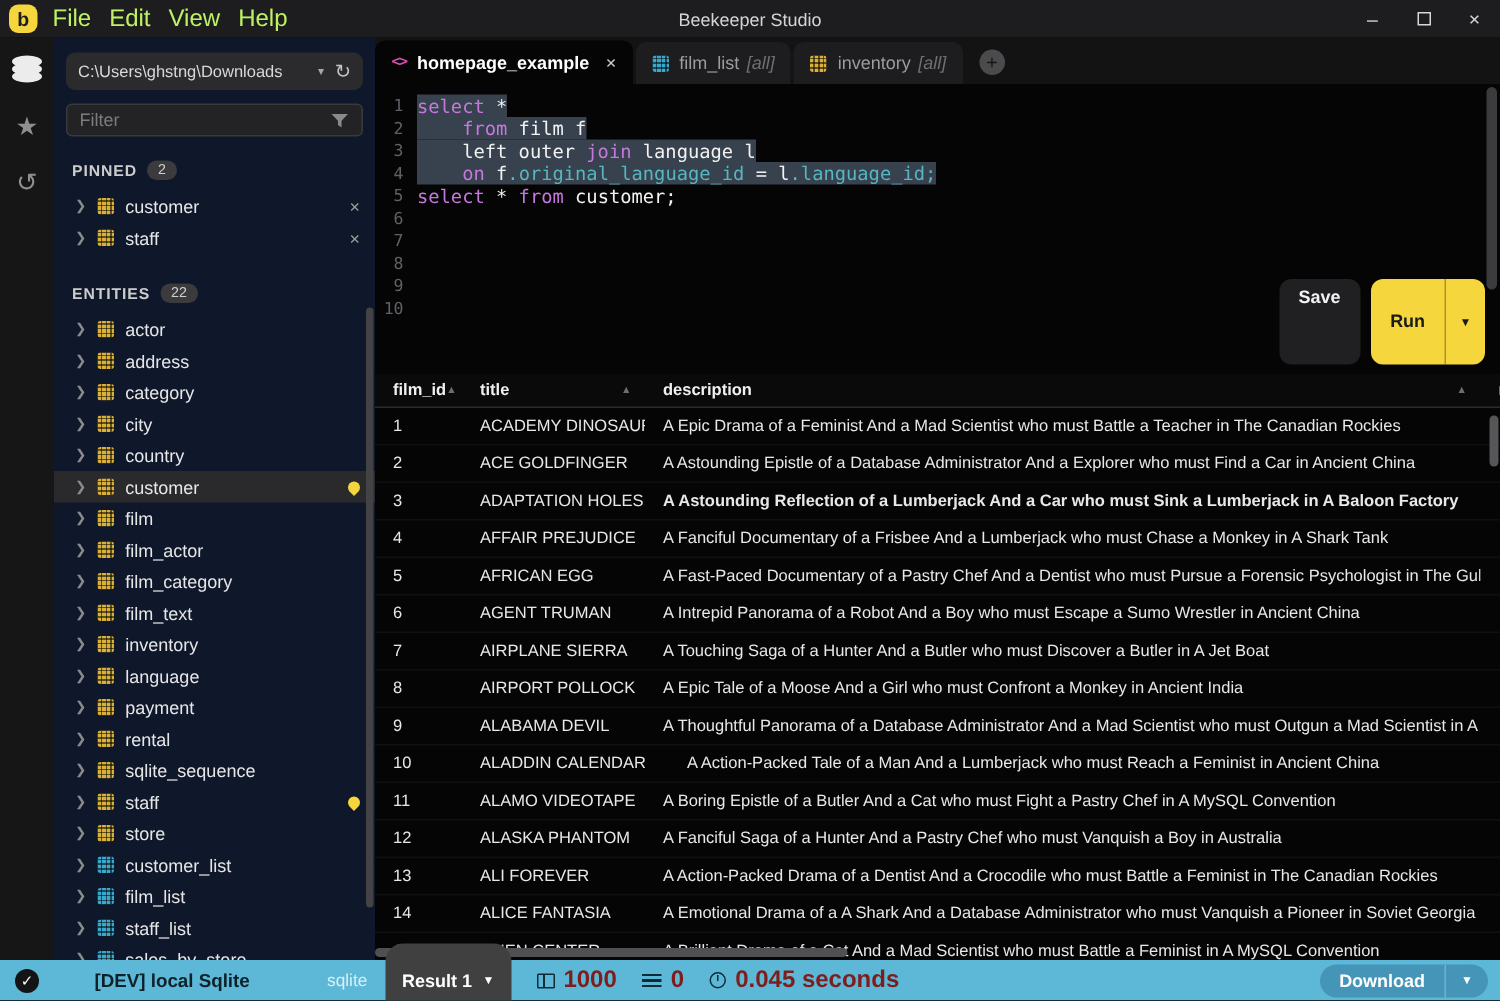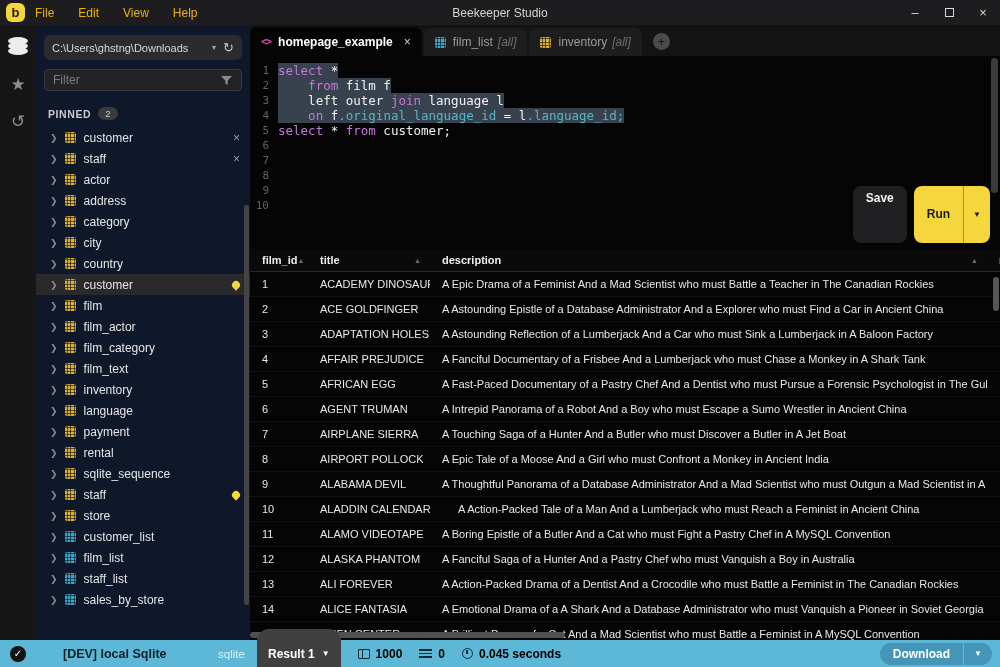--- a/index.html
+++ b/index.html
@@ -2,21 +2,21 @@
 <html><head>
 <meta charset="utf-8">
 <style>
   * { margin:0; padding:0; box-sizing:border-box; }
   html,body { width:1000px; height:667px; overflow:hidden; background:#000; font-family:"Liberation Sans",sans-serif; }
   .app { position:relative; width:1000px; height:667px; background:#000; }
 
   
   .titlebar { position:absolute; top:0; left:0; right:0; height:25px; background:#1d1d1f; display:flex; align-items:center; z-index:5; }
   .logo { width:19px; height:19px; border-radius:6px; background:#f5d63d; color:#1d1d1f; font-weight:bold; font-size:13px; display:flex; align-items:center; justify-content:center; margin:0 10px 0 6px; }
-  .menubar { display:flex; gap:24px; font-size:12px; color:#eab308; }
+  .menubar { display:flex; gap:12px; font-size:16px; color:#bef264; }
   .menubar span { cursor:default; }
   .app-title { position:absolute; left:0; right:0; text-align:center; font-size:12px; color:#d4d4d4; pointer-events:none; }
   .winctl { margin-left:auto; display:flex; align-items:center; gap:0; }
   .winctl .wbtn { width:34px; height:25px; display:flex; align-items:center; justify-content:center; color:#d8d8d8; font-size:13px; }
   .wbtn .sq { width:9px; height:9px; border:1.2px solid #d8d8d8; }
 
   
   .rail { position:absolute; top:25px; left:0; width:36px; bottom:27px; background:#161617; display:flex; flex-direction:column; align-items:center; padding-top:12px; gap:20px; }
   .db-icon { width:20px; height:19px; display:flex; flex-direction:column; gap:0; }
   .db-icon i { display:block; width:20px; height:8px; background:#ececec; border-radius:50%; margin-top:-3px; }
@@ -83,21 +83,21 @@
   .hscroll { position:absolute; left:0; bottom:2px; width:315px; height:6px; background:#505052; border-radius:3px; }
 
   
   .statusbar { position:absolute; left:0; right:0; bottom:0; height:27px; background:#5cb8d6; display:flex; align-items:center; padding:0 10px; color:#10282f; }
   .sb-check { width:16px; height:16px; border-radius:50%; background:#141414; color:#fff; font-size:10px; display:flex; align-items:center; justify-content:center; margin-right:9px; flex:none; }
   .sb-conn { font-size:12.5px; font-weight:bold; color:#0e2129;padding-left:28px; }
   .sb-dialect { position:absolute; left:218px; font-size:11.5px; color:rgba(255,255,255,.78); }
   .sb-mid { position:absolute; left:257px; display:flex; align-items:center; gap:17px; }
   .sb-pill { background:#404040; color:#fff; font-size:12px; font-weight:bold; padding:18px 11px; border-radius:12px; display:flex; align-items:center; gap:7px; }
   .sb-pill .pc { font-size:8px; }
-  .sb-count { display:flex; align-items:center; gap:6px; font-size:12px; font-weight:bold; color:#000000; }
+  .sb-count { display:flex; align-items:center; gap:6px; font-size:16px; font-weight:bold; color:#7f1d1d; }
   .sb-grid { width:12px; height:10px; border:1.5px solid #0f2b36; border-radius:1px;
     background-image:linear-gradient(90deg,transparent 0 3px,#0f2b36 3px 4px,transparent 4px); }
   .sb-bars { width:13px; height:9px; background:repeating-linear-gradient(0deg,#0f2b36 0 1.6px,transparent 1.6px 3.6px); }
   .sb-clock { width:11px; height:11px; border:1.6px solid #0f2b36; border-radius:50%; position:relative; }
   .sb-clock::after { content:''; position:absolute; left:3.4px; top:1.4px; width:1.5px; height:3.6px; background:#0f2b36; }
   .sb-download { position:absolute; right:8px; background:#4595b8; color:#fff; font-size:12px; font-weight:bold; border-radius:13px; display:flex; overflow:hidden; }
   .dl-main { padding:4px 13px; }
   .dl-caret { padding:4px 10px; font-size:8px; display:flex; align-items:center; border-left:1px solid rgba(255,255,255,.25); }
 </style>
 </head>
@@ -156,20 +156,24 @@
           <span>customer</span>
           <span class="item-x">×</span>
         </div>
         <div class="tree-item">
           <span class="chev">❯</span>
           <span class="grid-ico ico-table"></span>
           <span>staff</span>
           <span class="item-x">×</span>
         </div>
       </div>
+    <div class="section-hdr entities">
+      <span class="section-lbl">ENTITIES</span>
+      <span class="badge">22</span>
+    </div>
     <div id="entity-list">
         <div class="tree-item">
           <span class="chev">❯</span>
           <span class="grid-ico ico-table"></span>
           <span>actor</span>
         </div>
         <div class="tree-item">
           <span class="chev">❯</span>
           <span class="grid-ico ico-table"></span>
           <span>address</span>
@@ -373,21 +377,21 @@
             <span class="td" style="width: 557px;">A Epic Drama of a Feminist And a Mad Scientist who must Battle a Teacher in The Canadian Rockies</span>
           </div>
           <div class="trow">
             <span class="td" style="width: 58px;">2</span>
             <span class="td" style="width: 122px;">ACE GOLDFINGER</span>
             <span class="td" style="width: 557px;">A Astounding Epistle of a Database Administrator And a Explorer who must Find a Car in Ancient China</span>
           </div>
           <div class="trow">
             <span class="td" style="width: 58px;">3</span>
             <span class="td" style="width: 122px;">ADAPTATION HOLES</span>
-            <span class="td" style="width: 557px;">A Astounding Reflection of a Lumberjack And a Car who must Sink a Lumberjack in A Baloon Factory</span>
+            <span class="td" style="width: 557px; font-weight: bold;">A Astounding Reflection of a Lumberjack And a Car who must Sink a Lumberjack in A Baloon Factory</span>
           </div>
           <div class="trow">
             <span class="td" style="width: 58px;">4</span>
             <span class="td" style="width: 122px;">AFFAIR PREJUDICE</span>
             <span class="td" style="width: 557px;">A Fanciful Documentary of a Frisbee And a Lumberjack who must Chase a Monkey in A Shark Tank</span>
           </div>
           <div class="trow">
             <span class="td" style="width: 58px;">5</span>
             <span class="td" style="width: 122px;">AFRICAN EGG</span>
             <span class="td" style="width: 557px;">A Fast-Paced Documentary of a Pastry Chef And a Dentist who must Pursue a Forensic Psychologist in The Gulf of Mexico</span>

